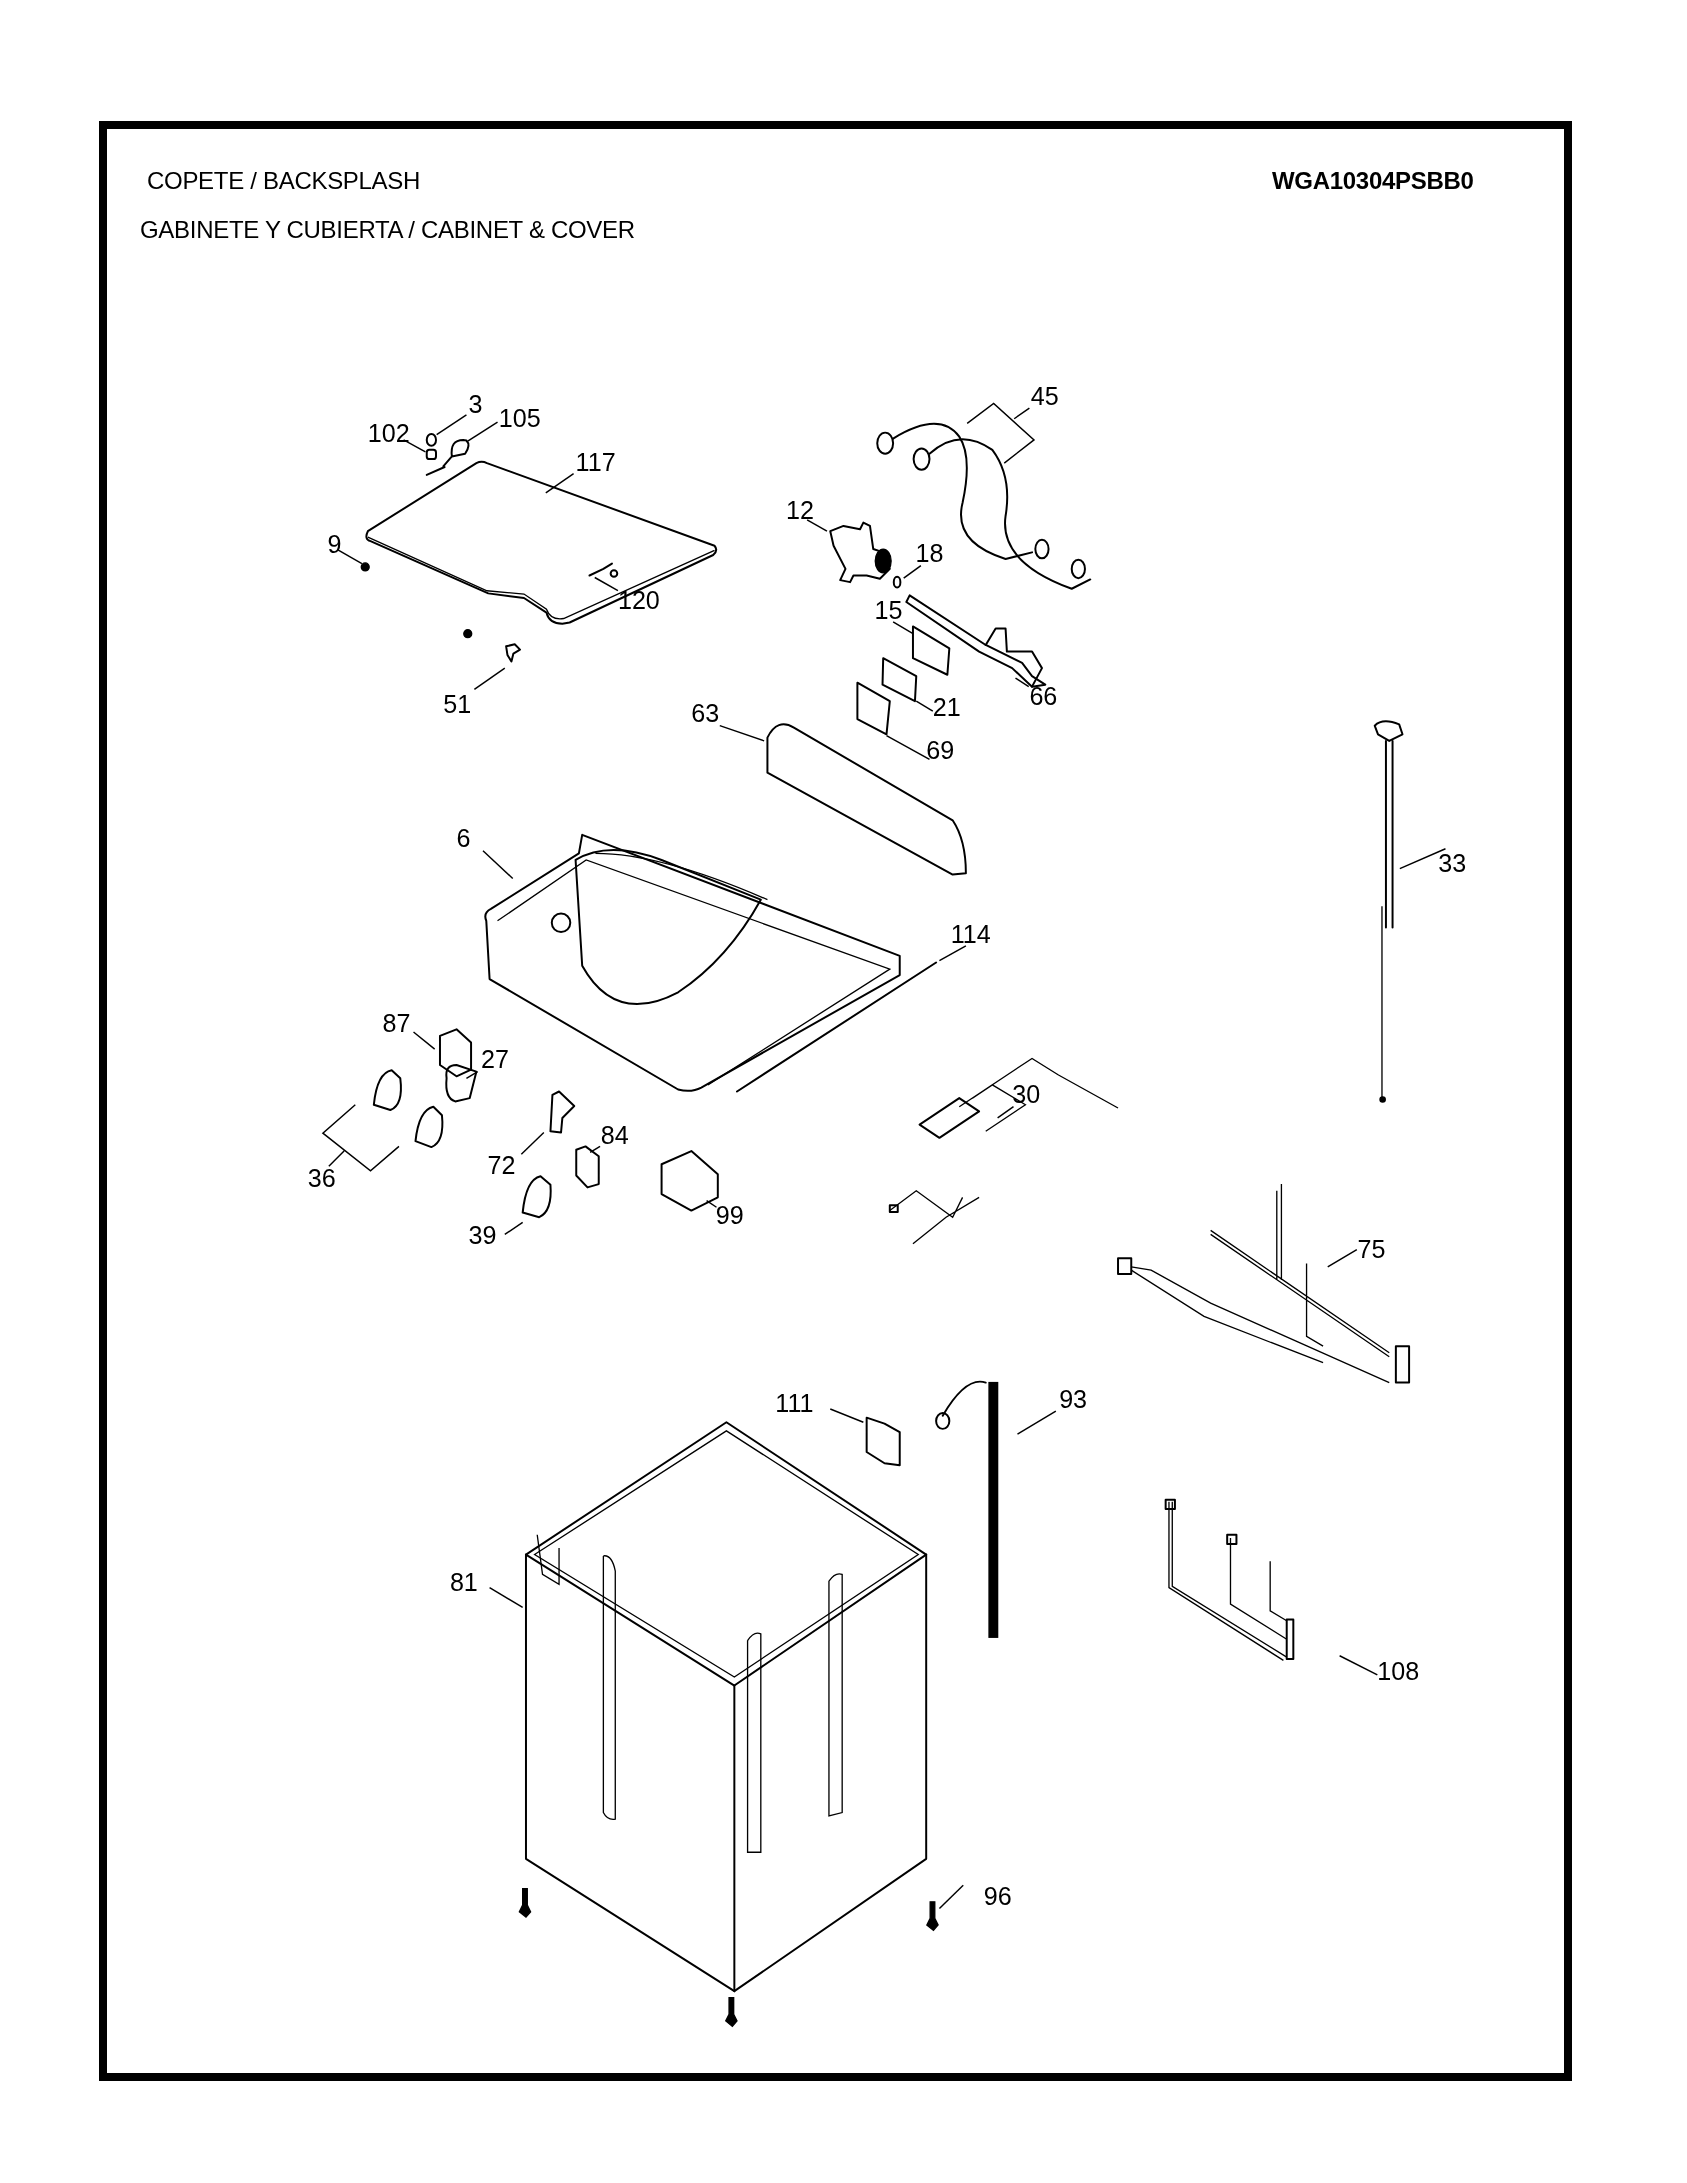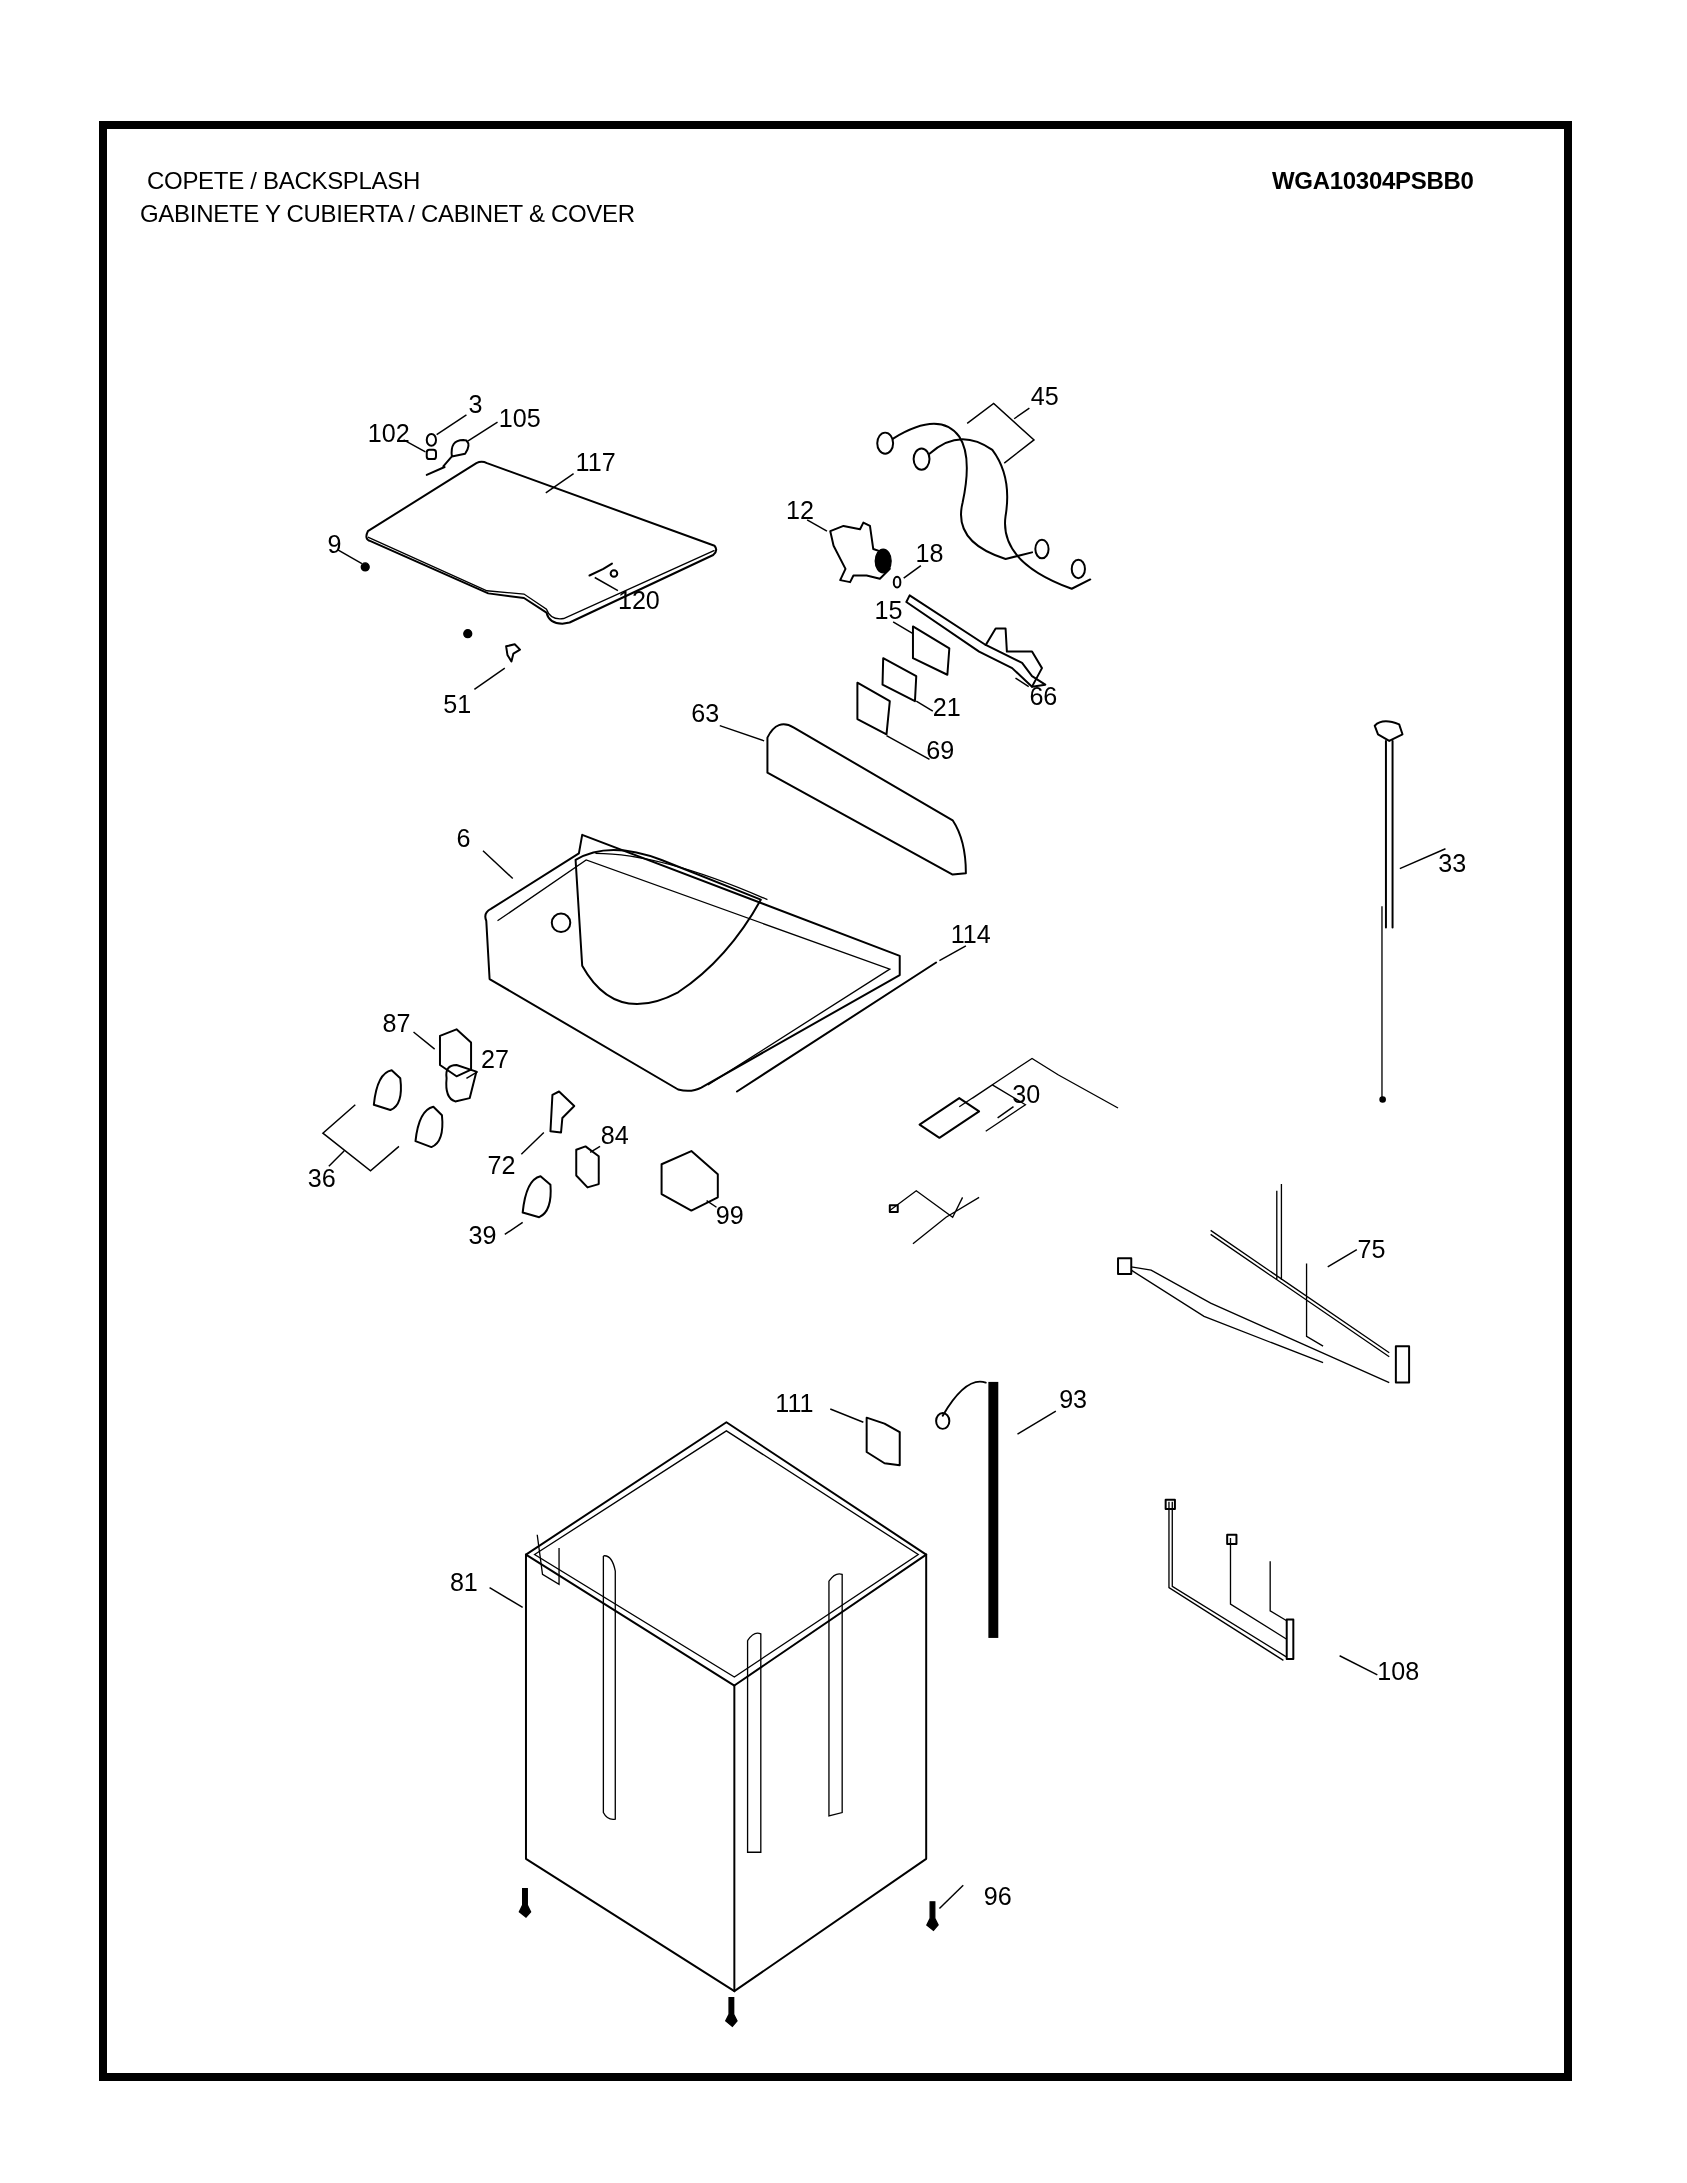--- a/index.html
+++ b/index.html
@@ -1,20 +1,20 @@
 <!DOCTYPE html>
 <html style="font-size:10.6px"><head>
 <meta charset="utf-8">
 <style>
   html, body { margin: 0; padding: 0; background: #ffffff; }
   body { width: 1687px; height: 2183px; position: relative; overflow: hidden; font-family: "Liberation Sans", sans-serif; color: #000; }
   .frame { position: absolute; left: 99px; top: 121px; width: 1457px; height: 1944px; border: 8px solid #000; }
   .title { position: absolute; font-size: 24px; letter-spacing: -0.3px; line-height: 1; white-space: nowrap; text-align: center; }
   #t1 { left: 147px; top: 169px; }
-  #t2 { left: 140px; top: 202px; }
+  #t2 { left: 140px; top: 218px; }
   #model { left: 1272px; top: 169px; font-weight: bold; }
   svg.art { position: absolute; left: 0; top: 0; width: 1687px; height: 2183px; }
   svg.art .ln { fill: none; stroke: #000; stroke-width: 3; stroke-linejoin: round; stroke-linecap: round; }
   svg.art .thin { fill: none; stroke: #000; stroke-width: 2; }
   svg.art .lead { fill: none; stroke: #000; stroke-width: 2.2; }
   svg.art .solid { fill: #000; stroke: #000; stroke-width: 2; }
   svg.art .lbl { font-family: "Liberation Sans", sans-serif; font-size: 38px; fill: #000; }
 </style>
 </head>
 <body>

